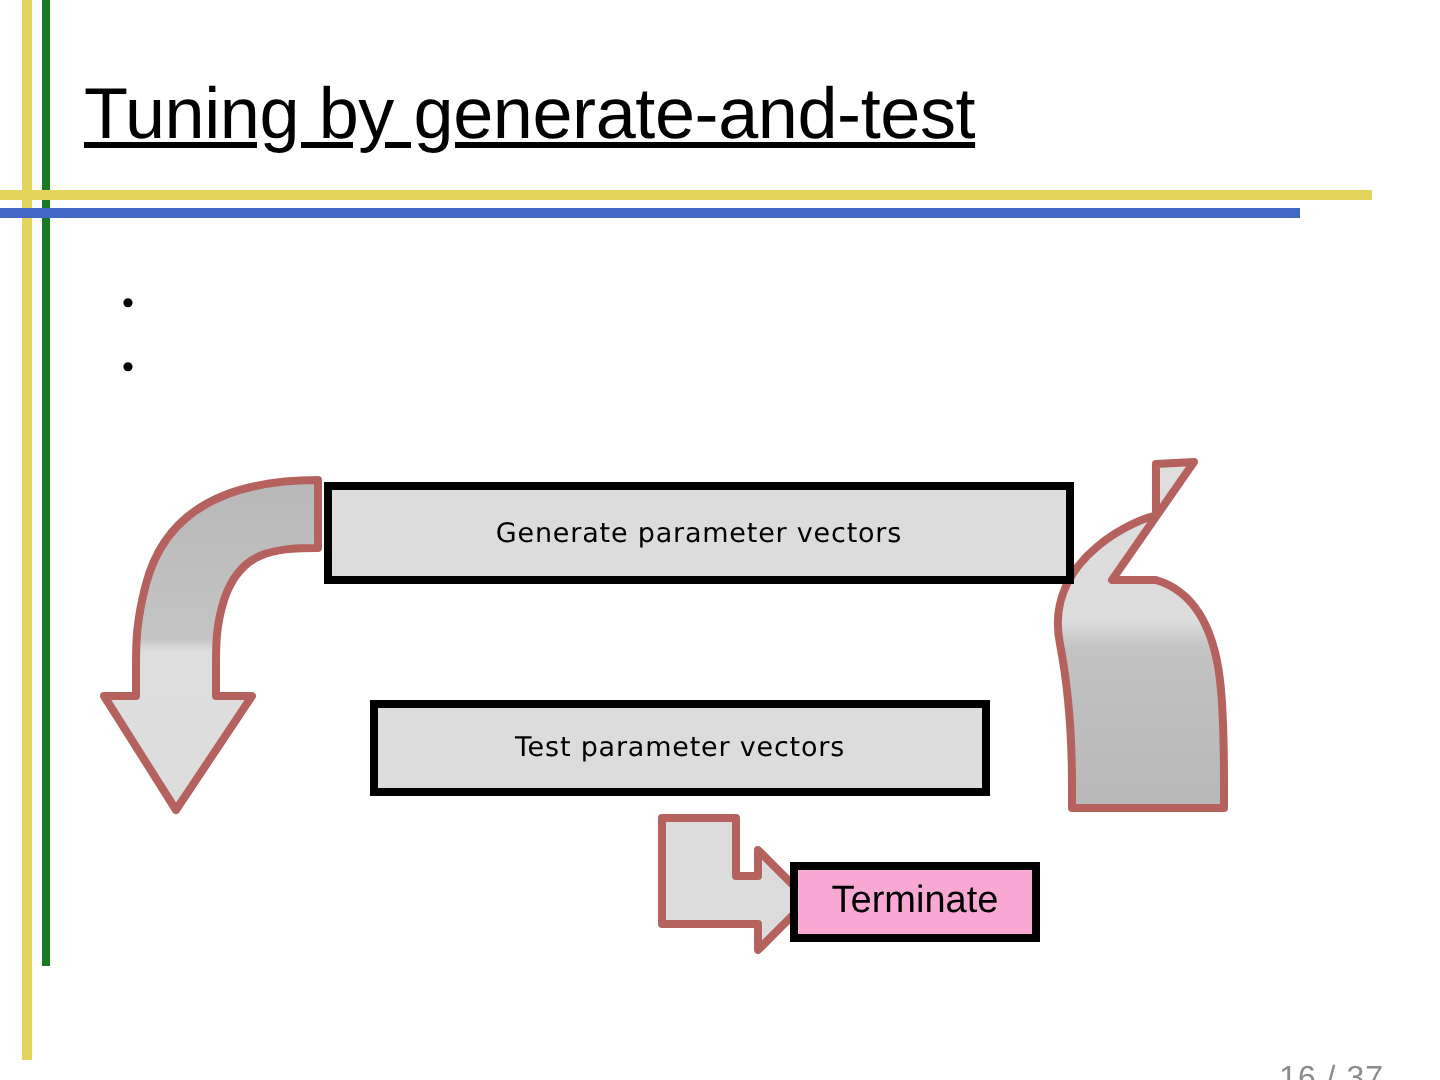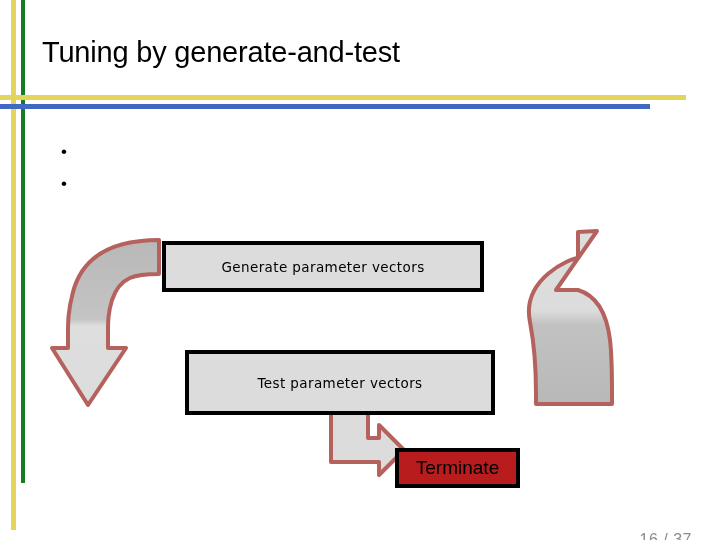--- a/index.html
+++ b/index.html
@@ -48,24 +48,25 @@
     width: 650px;
     height: 5px;
     background: #4169c4;
   }
 
   
   .slide-title {
     position: absolute;
     left: 42px;
     top: 36px;
-    font-size: 29px;
+    font-size: 36px;
     color: #000000;
     letter-spacing: -0.2px;
     white-space: nowrap;
+    text-decoration: underline;
   }
 
   
   .bullet-list {
     position: absolute;
     left: 55px;
     top: 136px;
     width: 600px;
   }
   .bullet-row {
@@ -106,35 +107,35 @@
     align-items: center;
     justify-content: center;
     font-family: "DejaVu Sans", sans-serif;
     font-size: 13.5px;
     color: #000000;
     letter-spacing: 0.4px;
   }
   #box-generate {
     left: 162px;
     top: 241px;
-    width: 322px;
+    width: 375px;
     height: 51px;
   }
   #box-test {
     left: 185px;
     top: 350px;
     width: 310px;
-    height: 65px;
+    height: 48px;
   }
   #box-terminate {
     left: 395px;
-    top: 448px;
+    top: 431px;
     width: 125px;
     height: 40px;
-    background: #b91c1c;
+    background: #f9a8d4;
     font-family: "Liberation Sans", sans-serif;
     font-size: 19px;
     letter-spacing: 0;
   }
 
   
   .page-number {
     position: absolute;
     right: 28px;
     top: 503px;

